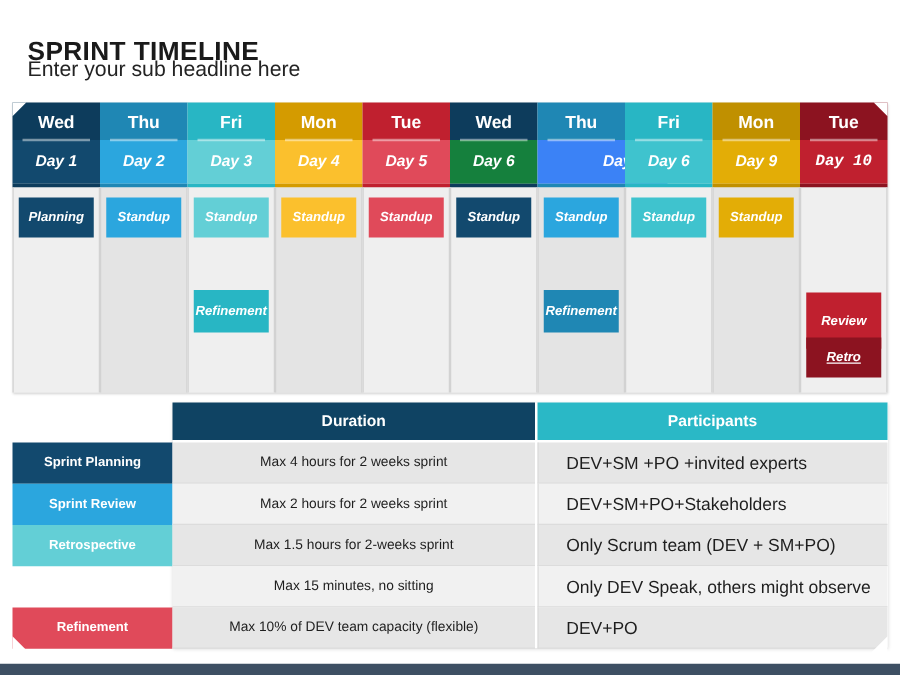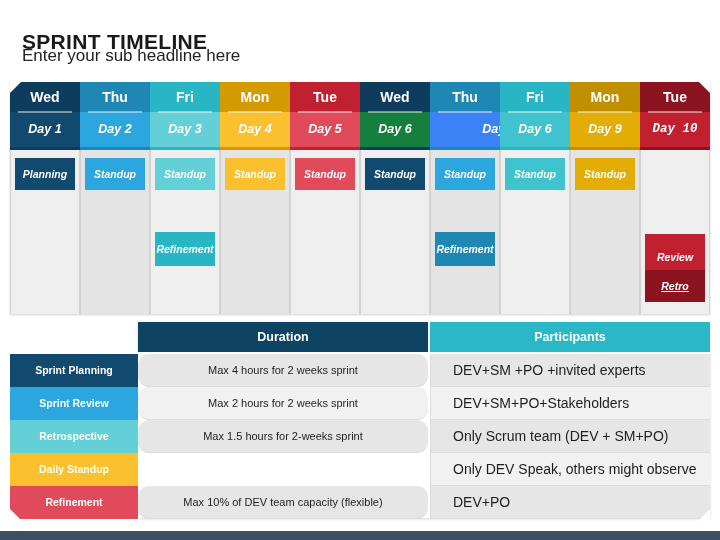--- a/index.html
+++ b/index.html
@@ -180,21 +180,20 @@
   .dt-duration {
     position: absolute;
     left: 128px; top: 0;
     width: 290px; height: 33px;
     line-height: 33px;
     text-align: center;
     font-size: 11px;
     color: #1e1e1e;
     box-sizing: border-box;
     border-bottom: 1px solid #dcdcdc;
-    border-radius: 11px;
   }
   .dt-participants {
     position: absolute;
     left: 420px; top: 0;
     width: 280px; height: 33px;
     line-height: 33px;
     text-align: left;
     padding-left: 22px;
     font-size: 14px;
     color: #1e1e1e;
@@ -352,21 +351,21 @@
         <div class="dt-label" style="background: rgb(43, 166, 222);">Sprint Review</div>
         <div class="dt-duration">Max 2 hours for 2 weeks sprint</div>
         <div class="dt-participants">DEV+SM+PO+Stakeholders</div>
       </div>
       <div class="dt-row odd" style="top: 98px;">
         <div class="dt-label" style="background: rgb(99, 207, 214);">Retrospective</div>
         <div class="dt-duration">Max 1.5 hours for 2-weeks sprint</div>
         <div class="dt-participants">Only Scrum team (DEV + SM+PO)</div>
       </div>
       <div class="dt-row even" style="top: 131px;">
-        <div class="dt-label" style="background: rgb(251, 192, 45);">Daily Standup</div>
+        <div class="dt-duration">Max 15 minutes, no sitting</div>
         <div class="dt-participants">Only DEV Speak, others might observe</div>
       </div>
       <div class="dt-row odd" style="top: 164px;">
         <div class="dt-label" style="background: rgb(224, 74, 90);">Refinement</div>
         <div class="dt-duration">Max 10% of DEV team capacity (flexible)</div>
         <div class="dt-participants">DEV+PO</div>
       </div>
     </div>
   <div id="dt-notch-bl"></div>
   <div id="dt-notch-br"></div>

